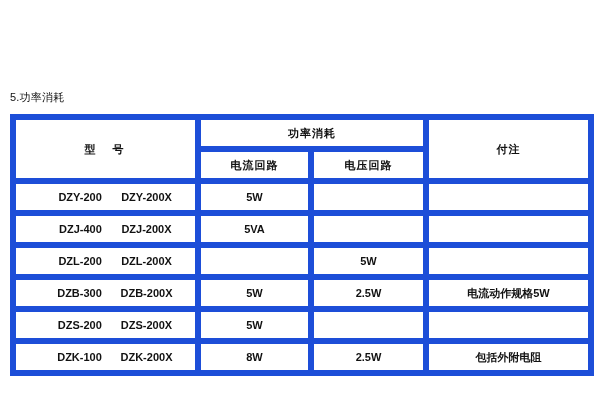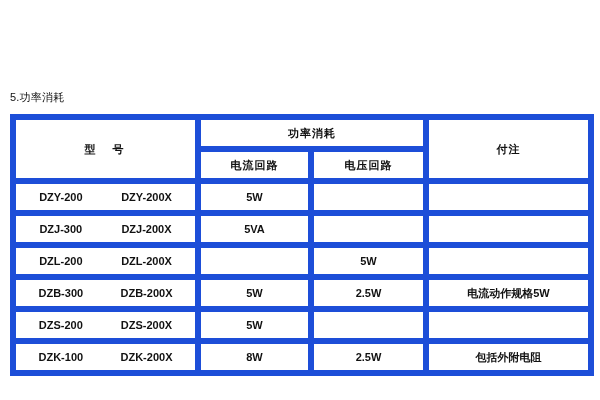--- a/index.html
+++ b/index.html
@@ -74,21 +74,21 @@
     letter-spacing: 1px;
   }
   .h-sub {
     letter-spacing: 1px;
   }
   .model-cell {
     text-align: center;
   }
   .model-inner {
     display: inline-block;
-    text-align: left;
+    text-align: center;
   }
   .model-a {
     display: inline-block;
     width: 82px;
   }
   .model-b {
     display: inline-block;
   }
   .empty {
     
@@ -127,21 +127,21 @@
               <span class="model-a">DZY-200</span><span class="model-b">DZY-200X</span>
             </span>
           </td>
           <td>5W</td>
           <td class="empty"></td>
           <td class="empty"></td>
         </tr>
         <tr>
           <td class="model-cell">
             <span class="model-inner">
-              <span class="model-a">DZJ-300</span><span class="model-b">DZJ-200X</span>
+              <span class="model-a">DZJ-400</span><span class="model-b">DZJ-200X</span>
             </span>
           </td>
           <td>5VA</td>
           <td class="empty"></td>
           <td class="empty"></td>
         </tr>
         <tr>
           <td class="model-cell">
             <span class="model-inner">
               <span class="model-a">DZL-200</span><span class="model-b">DZL-200X</span>

